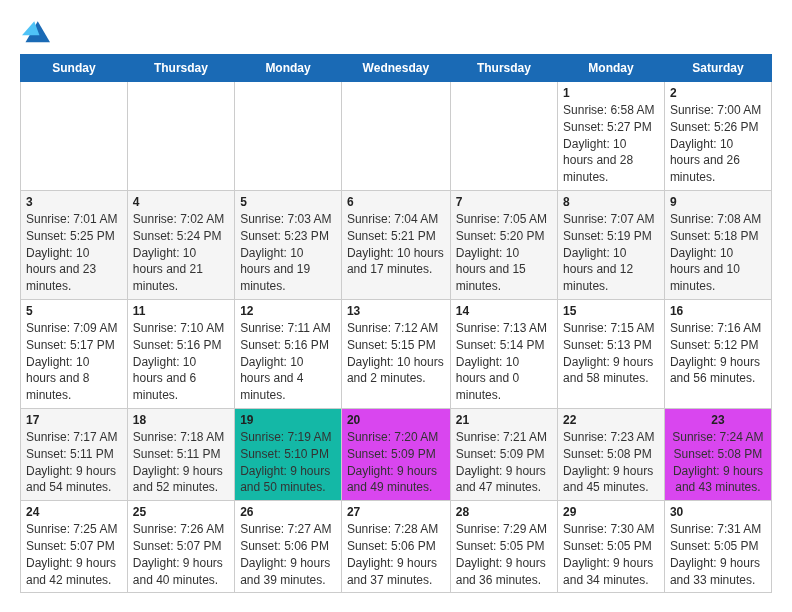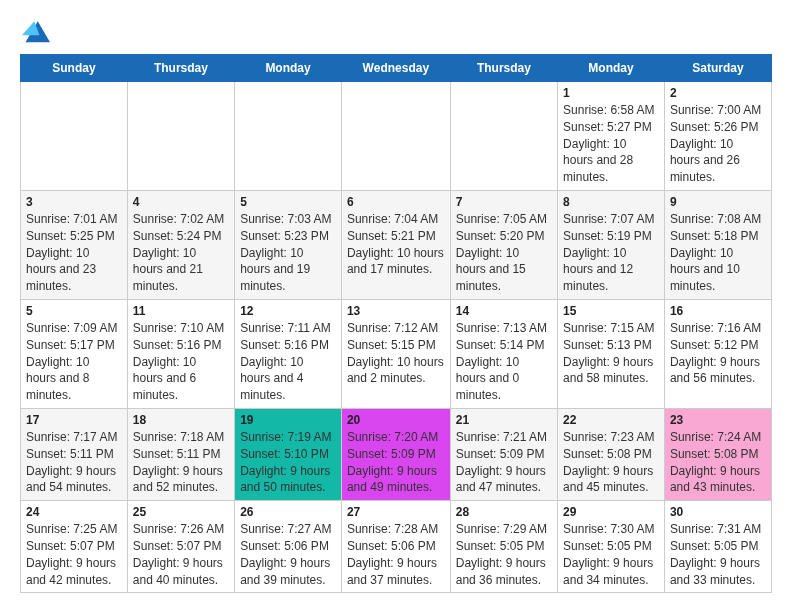--- a/index.html
+++ b/index.html
@@ -230,21 +230,21 @@
             <div class="day-info">Sunrise: 7:20 AM<br>Sunset: 5:09 PM<br>Daylight: 9 hours and 49 minutes.</div>
           </td>
           <td style="background: rgb(245, 245, 245);">
             <span class="day-number">21</span>
             <div class="day-info">Sunrise: 7:21 AM<br>Sunset: 5:09 PM<br>Daylight: 9 hours and 47 minutes.</div>
           </td>
           <td style="background: rgb(245, 245, 245);">
             <span class="day-number">22</span>
             <div class="day-info">Sunrise: 7:23 AM<br>Sunset: 5:08 PM<br>Daylight: 9 hours and 45 minutes.</div>
           </td>
-          <td style="background: #f9a8d4;">
+          <td style="background: #d946ef; text-align: center;">
             <span class="day-number">23</span>
             <div class="day-info">Sunrise: 7:24 AM<br>Sunset: 5:08 PM<br>Daylight: 9 hours and 43 minutes.</div>
           </td>
         </tr>
         <tr>
           <td>
             <span class="day-number">24</span>
             <div class="day-info">Sunrise: 7:25 AM<br>Sunset: 5:07 PM<br>Daylight: 9 hours and 42 minutes.</div>
           </td>
           <td>

